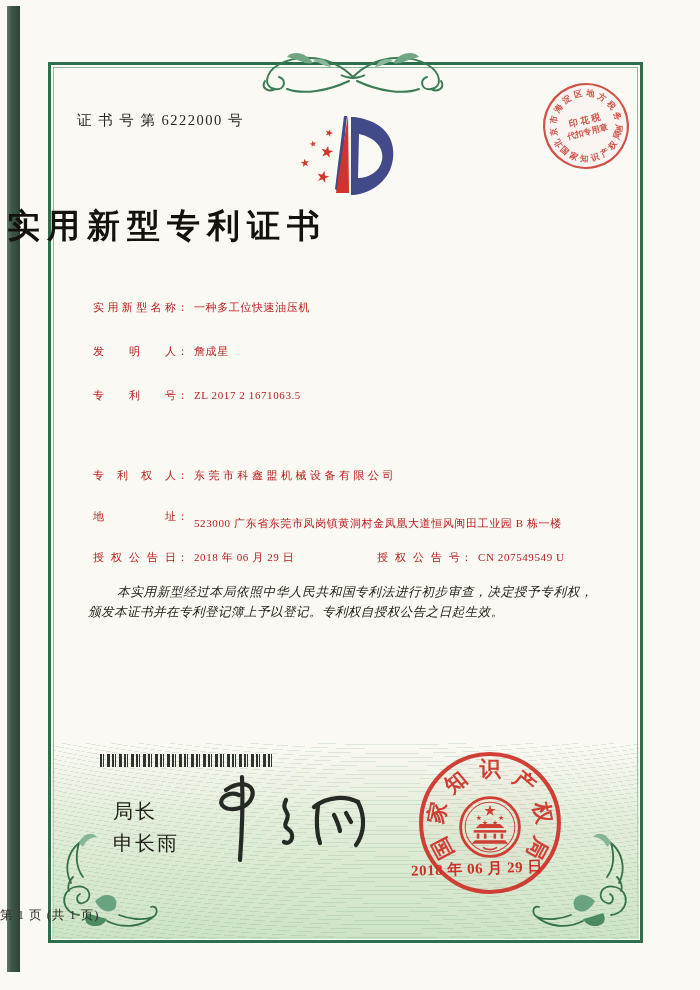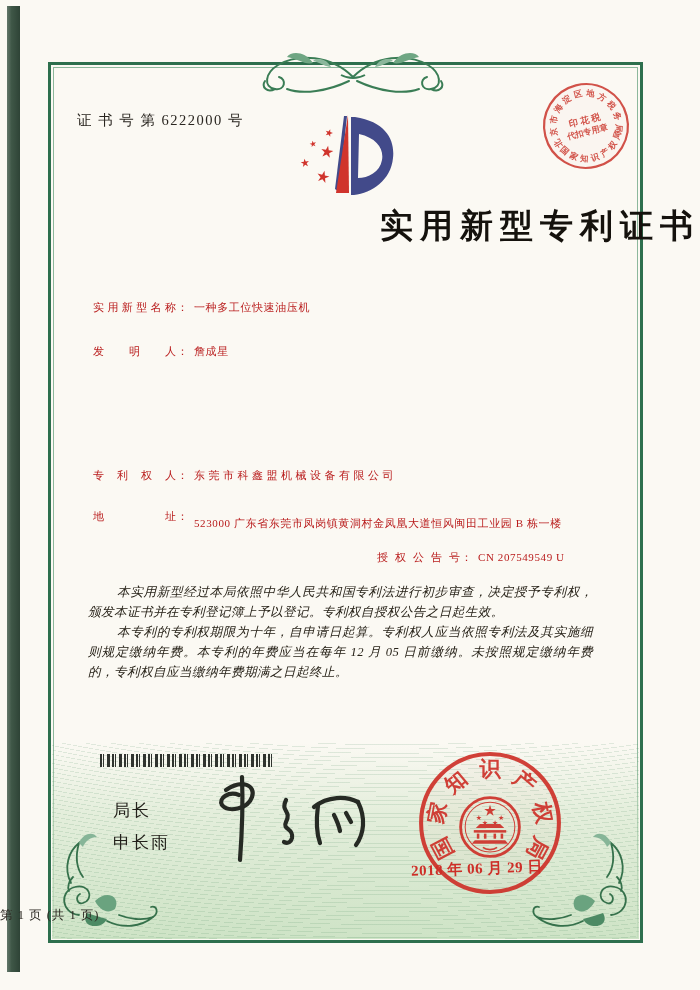--- a/index.html
+++ b/index.html
@@ -10,35 +10,35 @@
       background:linear-gradient(to right,#63776a,#3f5747 35%,#2e4336);}
   .frame{position:absolute;left:48px;top:62px;width:589px;height:875px;
       border:3px solid #2d6f4d;}
   .frame-inner{position:absolute;inset:2px;border:1px solid #8cb89c;}
   .guilloche{position:absolute;left:1px;right:1px;bottom:1px;height:196px;
       background:linear-gradient(to bottom,rgba(213,232,205,0) 0,rgba(209,229,200,.55) 70px,rgba(201,225,193,.9) 100%);}
   .guilloche::after{content:"";position:absolute;inset:0;
       background:repeating-radial-gradient(1400px 1000px at 340px -860px,rgba(58,128,82,.14) 0 1px,rgba(0,0,0,0) 1px 6px);}
   .cert-no{position:absolute;left:77px;top:111px;font-size:14.5px;letter-spacing:1.5px;color:#2a2620;}
   .logo{position:absolute;left:292px;top:114px;}
-  .title{position:absolute;left:0;top:204px;width:100%;text-align:right;
+  .title{position:absolute;left:0;top:204px;width:100%;text-align:left;
       font-size:33px;font-weight:700;letter-spacing:7px;color:#15120d;text-indent:7px;}
   .row{position:absolute;left:93px;font-size:11px;color:#b91c1c;white-space:nowrap;}
   .row .lbl{display:inline-block;width:83px;text-align:justify;text-align-last:justify;-moz-text-align-last:justify;}
   .row .colon{margin-left:1px;}
   .row .val{margin-left:6px;letter-spacing:.6px;}
   .row .val.sp{letter-spacing:3.5px;}
   .row .val.wrap{display:inline-block;white-space:normal;width:382px;vertical-align:top;
       line-height:28px;letter-spacing:.6px;}
   .paras{position:absolute;left:88px;top:582px;width:505px;font-size:12.6px;line-height:20px;
       letter-spacing:.4px;text-align:justify;color:#272218;font-style:italic;}
   .paras p{margin:0;text-indent:29px;}
   .barcode{position:absolute;left:100px;top:754px;width:172px;height:13px;
       background:repeating-linear-gradient(90deg,#30342f 0 2px,rgba(0,0,0,0) 2px 3px,#30342f 3px 4px,rgba(0,0,0,0) 4px 7px,#30342f 7px 10px,rgba(0,0,0,0) 10px 12px);}
-  .officer{position:absolute;left:113px;top:795px;font-size:17px;color:#23211b;letter-spacing:2px;}
+  .officer{position:absolute;left:113px;top:795px;font-size:20px;color:#23211b;letter-spacing:2px;}
   .officer div{line-height:32px;}
   .signature{position:absolute;left:198px;top:770px;}
   .seal{position:absolute;left:415px;top:748px;opacity:.92;}
   .seal-date{position:absolute;left:411px;top:859px;width:160px;font-size:15px;color:#ce2f28;
       letter-spacing:.5px;white-space:nowrap;transform:rotate(-2deg);font-weight:600;}
   .tax-stamp{position:absolute;left:538px;top:78px;transform:rotate(-14deg);opacity:.88;}
   .ornament-top{position:absolute;left:253px;top:43px;}
   .ornament-bl{position:absolute;left:49px;top:817px;}
   .ornament-br{position:absolute;left:531px;top:817px;}
   .footer{position:absolute;left:0;top:907px;width:100%;
@@ -112,33 +112,38 @@
   </svg>
 
   <div class="title">实用新型专利证书</div>
 
   <div class="row" style="top:300px">
     <span class="lbl">实用新型名称</span><span class="colon">：</span><span class="val">一种多工位快速油压机</span>
   </div>
   <div class="row" style="top:344px">
     <span class="lbl">发明人</span><span class="colon">：</span><span class="val">詹成星</span>
   </div>
+  <div class="row" style="top:388px">
+    <span class="lbl">专利号</span><span class="colon">：</span><span class="val">ZL 2017 2 1671063.5</span>
+  </div>
   <div class="row" style="top:468px">
     <span class="lbl">专利权人</span><span class="colon">：</span><span class="val sp">东莞市科鑫盟机械设备有限公司</span>
   </div>
   <div class="row" style="top:509px">
     <span class="lbl">地址</span><span class="colon">：</span><span class="val wrap">523000 广东省东莞市凤岗镇黄洞村金凤凰大道恒风闽田工业园 B 栋一楼</span>
   </div>
+  <div class="row" style="top:550px">
+    <span class="lbl">授权公告日</span><span class="colon">：</span><span class="val">2018 年 06 月 29 日</span>
+  </div>
   <div class="row" style="top:550px;left:377px">
     <span class="lbl">授权公告号</span><span class="colon">：</span><span class="val">CN 207549549 U</span>
   </div>
 
   <div class="paras">
     <p>本实用新型经过本局依照中华人民共和国专利法进行初步审查，决定授予专利权，颁发本证书并在专利登记簿上予以登记。专利权自授权公告之日起生效。</p>
-    <p>本专利的专利权期限为十年，自申请日起算。专利权人应当依照专利法及其实施细则规定缴纳年费。本专利的年费应当在每年 12 月 05 日前缴纳。未按照规定缴纳年费的，专利权自应当缴纳年费期满之日起终止。</p>
   </div>
 
   <div class="barcode"></div>
 
   <div class="officer">
     <div>局长</div>
     <div>申长雨</div>
   </div>
 
   <svg class="signature" width="185" height="98" viewBox="0 0 185 98">

